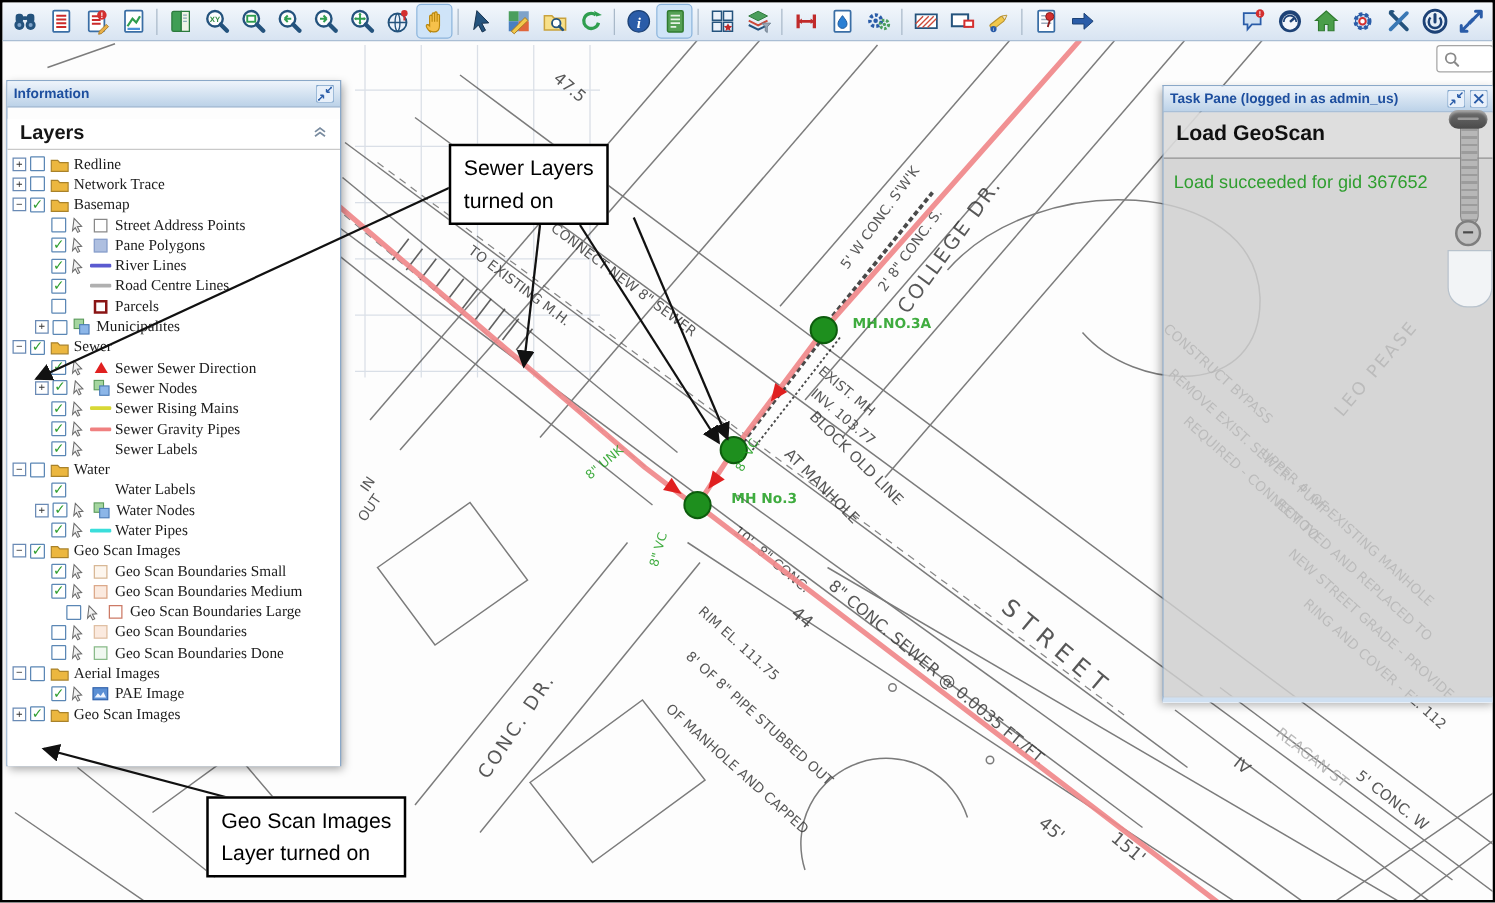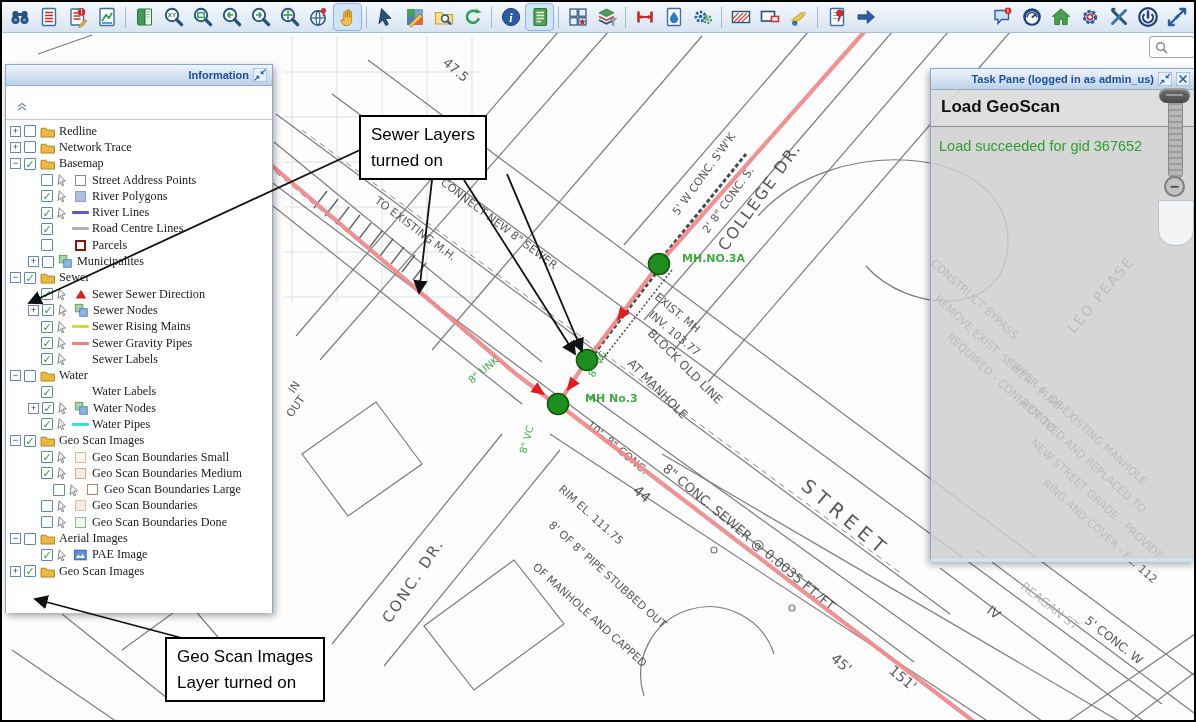--- a/index.html
+++ b/index.html
@@ -10,21 +10,21 @@
     border-bottom:1px solid #aabed4;display:flex;align-items:center;padding:0 4px;gap:2px;z-index:60;}
   .tb-icon{width:27px;height:26px;display:flex;align-items:center;justify-content:center;border-radius:3px;flex:0 0 auto;}
   .tb-icon.active{background:#cfe4f8;outline:1px solid #8ab4dd;}
   .tb-sep{width:1px;height:21px;background:#a9b9c9;margin:0 3px;flex:0 0 auto;}
   .tb-right{margin-left:auto;display:flex;align-items:center;gap:2px;}
   
   .map-svg{position:absolute;left:0;top:30px;width:1196px;height:692px;z-index:5;background:#fdfdfd;}
   
   .panel-header{height:20px;background:linear-gradient(#eef4fb,#bcd2e8);display:flex;align-items:center;
     padding:0 5px;border-bottom:1px solid #93aecb;}
-  .panel-title{color:#1d4e9e;font-size:11px;font-weight:bold;flex:1;white-space:nowrap;overflow:hidden;text-align:right;}
+  .panel-title{color:#1d4e9e;font-size:11px;font-weight:bold;flex:1;white-space:nowrap;overflow:hidden;}
   .hdr-btn{width:15px;height:15px;margin-left:3px;display:flex;align-items:center;justify-content:center;flex:0 0 auto;}
   .info-panel{position:absolute;left:3px;top:62px;width:268px;height:549px;z-index:30;
     border:1px solid #8aa8c8;box-shadow:2px 3px 7px rgba(0,0,0,.35);box-sizing:border-box;}
   .layers-gap{height:9px;}
   .layers-bar{height:24px;background:rgba(255,255,255,.8);display:flex;align-items:center;
     padding:0 10px;border-bottom:1px solid #c9c9c9;}
   .layers-title{font-size:16px;font-weight:bold;color:#151515;flex:1;}
   .tree{background:#fff;height:calc(100% - 54px);overflow:hidden;padding-top:3px;box-sizing:border-box;}
   .tree-row{display:flex;align-items:center;height:16.3px;font-size:12.2px;color:#1b1b1b;gap:3px;}
   .expander{width:11px;height:11px;border:1px solid #6a8ab5;background:#fff;font-size:9px;line-height:9px;
@@ -467,20 +467,21 @@
       <span class="panel-title">Information</span>
       <span class="hdr-btn">
         <svg viewBox="0 0 14 14" width="14" height="14">
             <rect width="14" height="14" rx="2" fill="#e8f0fa" stroke="#7aa0c8"></rect>
             <path d="M8.2 5.8L12 2M11.2 2H12v.8M5.8 8.2L2 12M2 11.2V12h.8M8.2 5.8v-2.6M8.2 5.8h2.6M5.8 8.2v2.6M5.8 8.2H3.2" stroke="#2a5ca8" stroke-width="1.1" fill="none"></path>
           </svg>
       </span>
     </div>
     <div class="layers-gap"></div>
     <div class="layers-bar">
+      <span class="layers-title">Layers</span>
       <span>
         <svg viewBox="0 0 12 12" width="12" height="12">
             <path d="M2 6.5l4-3 4 3M2 10l4-3 4 3" stroke="#7a8ca0" fill="none" stroke-width="1.4"></path>
           </svg>
       </span>
     </div>
     <div class="tree">
         <div class="tree-row" style="padding-left: 4px;">
           <span class="expander">+</span>
           <span class="checkbox"></span>
@@ -524,21 +525,21 @@
         </div>
         <div class="tree-row" style="padding-left: 22px;">
           <span class="spacer" style="width: 10px;"></span>
           <span class="checkbox">✓</span>
           <span class="cursor-ic"><svg viewBox="0 0 16 16" width="13" height="14">
               <path d="M4 1.5l7.5 7.8-4.3.4 2.4 4.6-2 1-2.4-4.6-2.7 2.9z" fill="#f2f2f2" stroke="#6a6a6a" stroke-width="1"></path>
             </svg></span>
           <span class="swatch">
             <i class="sq" style="background:#aebfe0;border-color:#8aa0cc"></i>
           </span>
-          <span class="tree-label">River Polygons</span>
+          <span class="tree-label">Pane Polygons</span>
         </div>
         <div class="tree-row" style="padding-left: 22px;">
           <span class="spacer" style="width: 10px;"></span>
           <span class="checkbox">✓</span>
           <span class="cursor-ic"><svg viewBox="0 0 16 16" width="13" height="14">
               <path d="M4 1.5l7.5 7.8-4.3.4 2.4 4.6-2 1-2.4-4.6-2.7 2.9z" fill="#f2f2f2" stroke="#6a6a6a" stroke-width="1"></path>
             </svg></span>
           <span class="swatch">
             <i class="ln" style="background:#5a5ad0"></i>
           </span>

